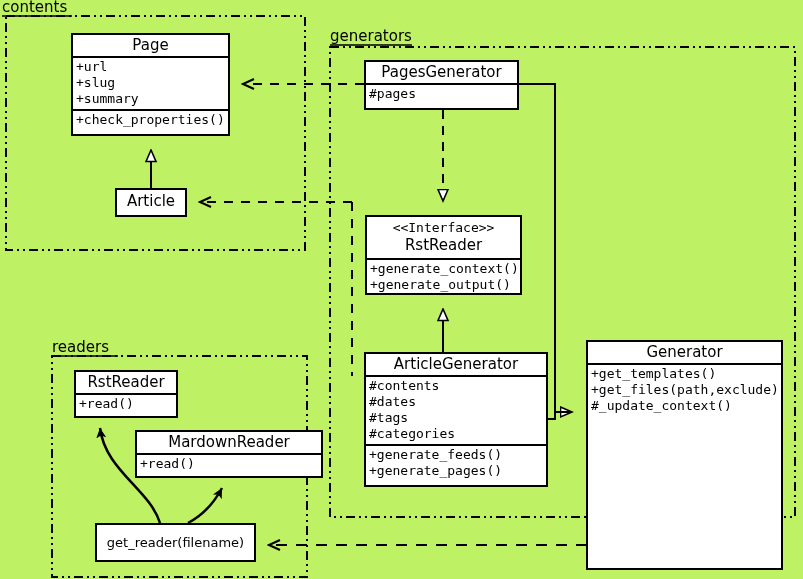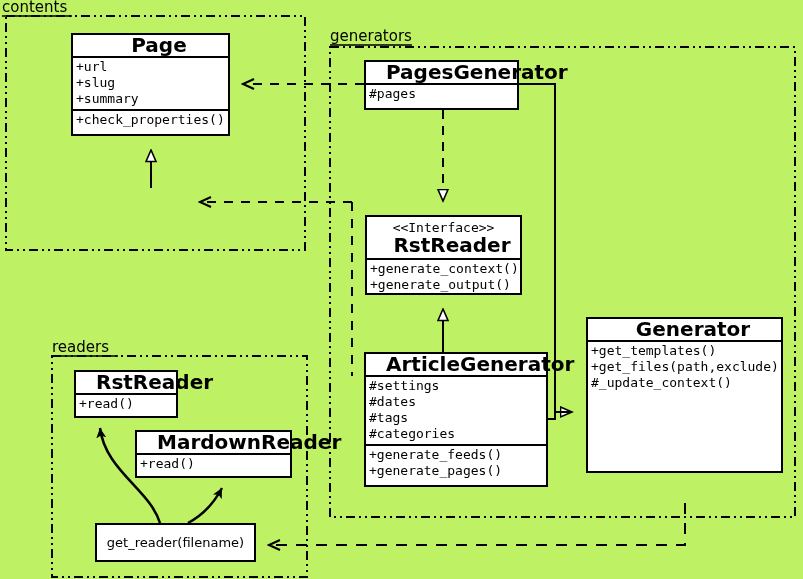--- a/index.html
+++ b/index.html
@@ -37,27 +37,26 @@
     background: #ffffff;
   }
   .umlbox .sect {
     box-sizing: border-box;
     padding: 1px 3px 2px 3px;
   }
   .umlbox .sect + .sect {
     border-top: 2px solid #000000;
   }
   .cls-name {
-    font-weight: bold;
-    font-size: 20px;
+    font-weight: normal;
+    font-size: 15px;
     text-align: center;
     font-family: "DejaVu Sans", sans-serif;
     line-height: 18px;
     padding: 3px 3px 4px 3px;
-    margin-left: 17px;
   }
   .stereotype {
     font-weight: normal;
     font-size: 13px;
     text-align: center;
     font-family: "DejaVu Sans Mono", monospace;
     line-height: 16px;
   }
   .member {
     font-size: 13px;
@@ -141,20 +140,23 @@
     <div class="sect">
       <div class="member">+url</div>
       <div class="member">+slug</div>
       <div class="member">+summary</div>
     </div>
     <div class="sect">
       <div class="member">+check_properties()</div>
     </div>
   </div>
 
+  <div class="umlbox" style="left:115px; top:188px; width:72px; height:29px;">
+    <div class="sect cls-name" style="padding:2px 4px;">Article</div>
+  </div>
 
   <div class="umlbox" style="left:364px; top:60px; width:155px; height:50px;">
     <div class="sect cls-name">PagesGenerator</div>
     <div class="sect">
       <div class="member">#pages</div>
     </div>
   </div>
 
   <div class="umlbox" style="left:365px; top:215px; width:157px; height:80px;">
     <div class="sect" style="padding:3px 3px 4px 3px;">
@@ -163,48 +165,48 @@
     </div>
     <div class="sect">
       <div class="member">+generate_context()</div>
       <div class="member">+generate_output()</div>
     </div>
   </div>
 
   <div class="umlbox" style="left:364px; top:352px; width:184px; height:135px;">
     <div class="sect cls-name">ArticleGenerator</div>
     <div class="sect">
-      <div class="member">#settings</div>
+      <div class="member">#contents</div>
       <div class="member">#dates</div>
       <div class="member">#tags</div>
       <div class="member">#categories</div>
     </div>
     <div class="sect">
       <div class="member">+generate_feeds()</div>
       <div class="member">+generate_pages()</div>
     </div>
   </div>
 
-  <div class="umlbox" style="left:586px; top:317px; width:197px; height:156px;">
+  <div class="umlbox" style="left:586px; top:340px; width:197px; height:230px;">
     <div class="sect cls-name">Generator</div>
     <div class="sect">
       <div class="member">+get_templates()</div>
       <div class="member">+get_files(path,exclude)</div>
       <div class="member">#_update_context()</div>
     </div>
   </div>
 
   <div class="umlbox" style="left:74px; top:370px; width:104px; height:48px;">
     <div class="sect cls-name">RstReader</div>
     <div class="sect">
       <div class="member">+read()</div>
     </div>
   </div>
 
-  <div class="umlbox" style="left:135px; top:430px; width:157px; height:48px;">
+  <div class="umlbox" style="left:135px; top:430px; width:188px; height:48px;">
     <div class="sect cls-name">MardownReader</div>
     <div class="sect">
       <div class="member">+read()</div>
     </div>
   </div>
 
   <div class="func-box" style="left:95px; top:523px; width:161px; height:39px;">
     <span>get_reader(filename)</span>
   </div>
 

